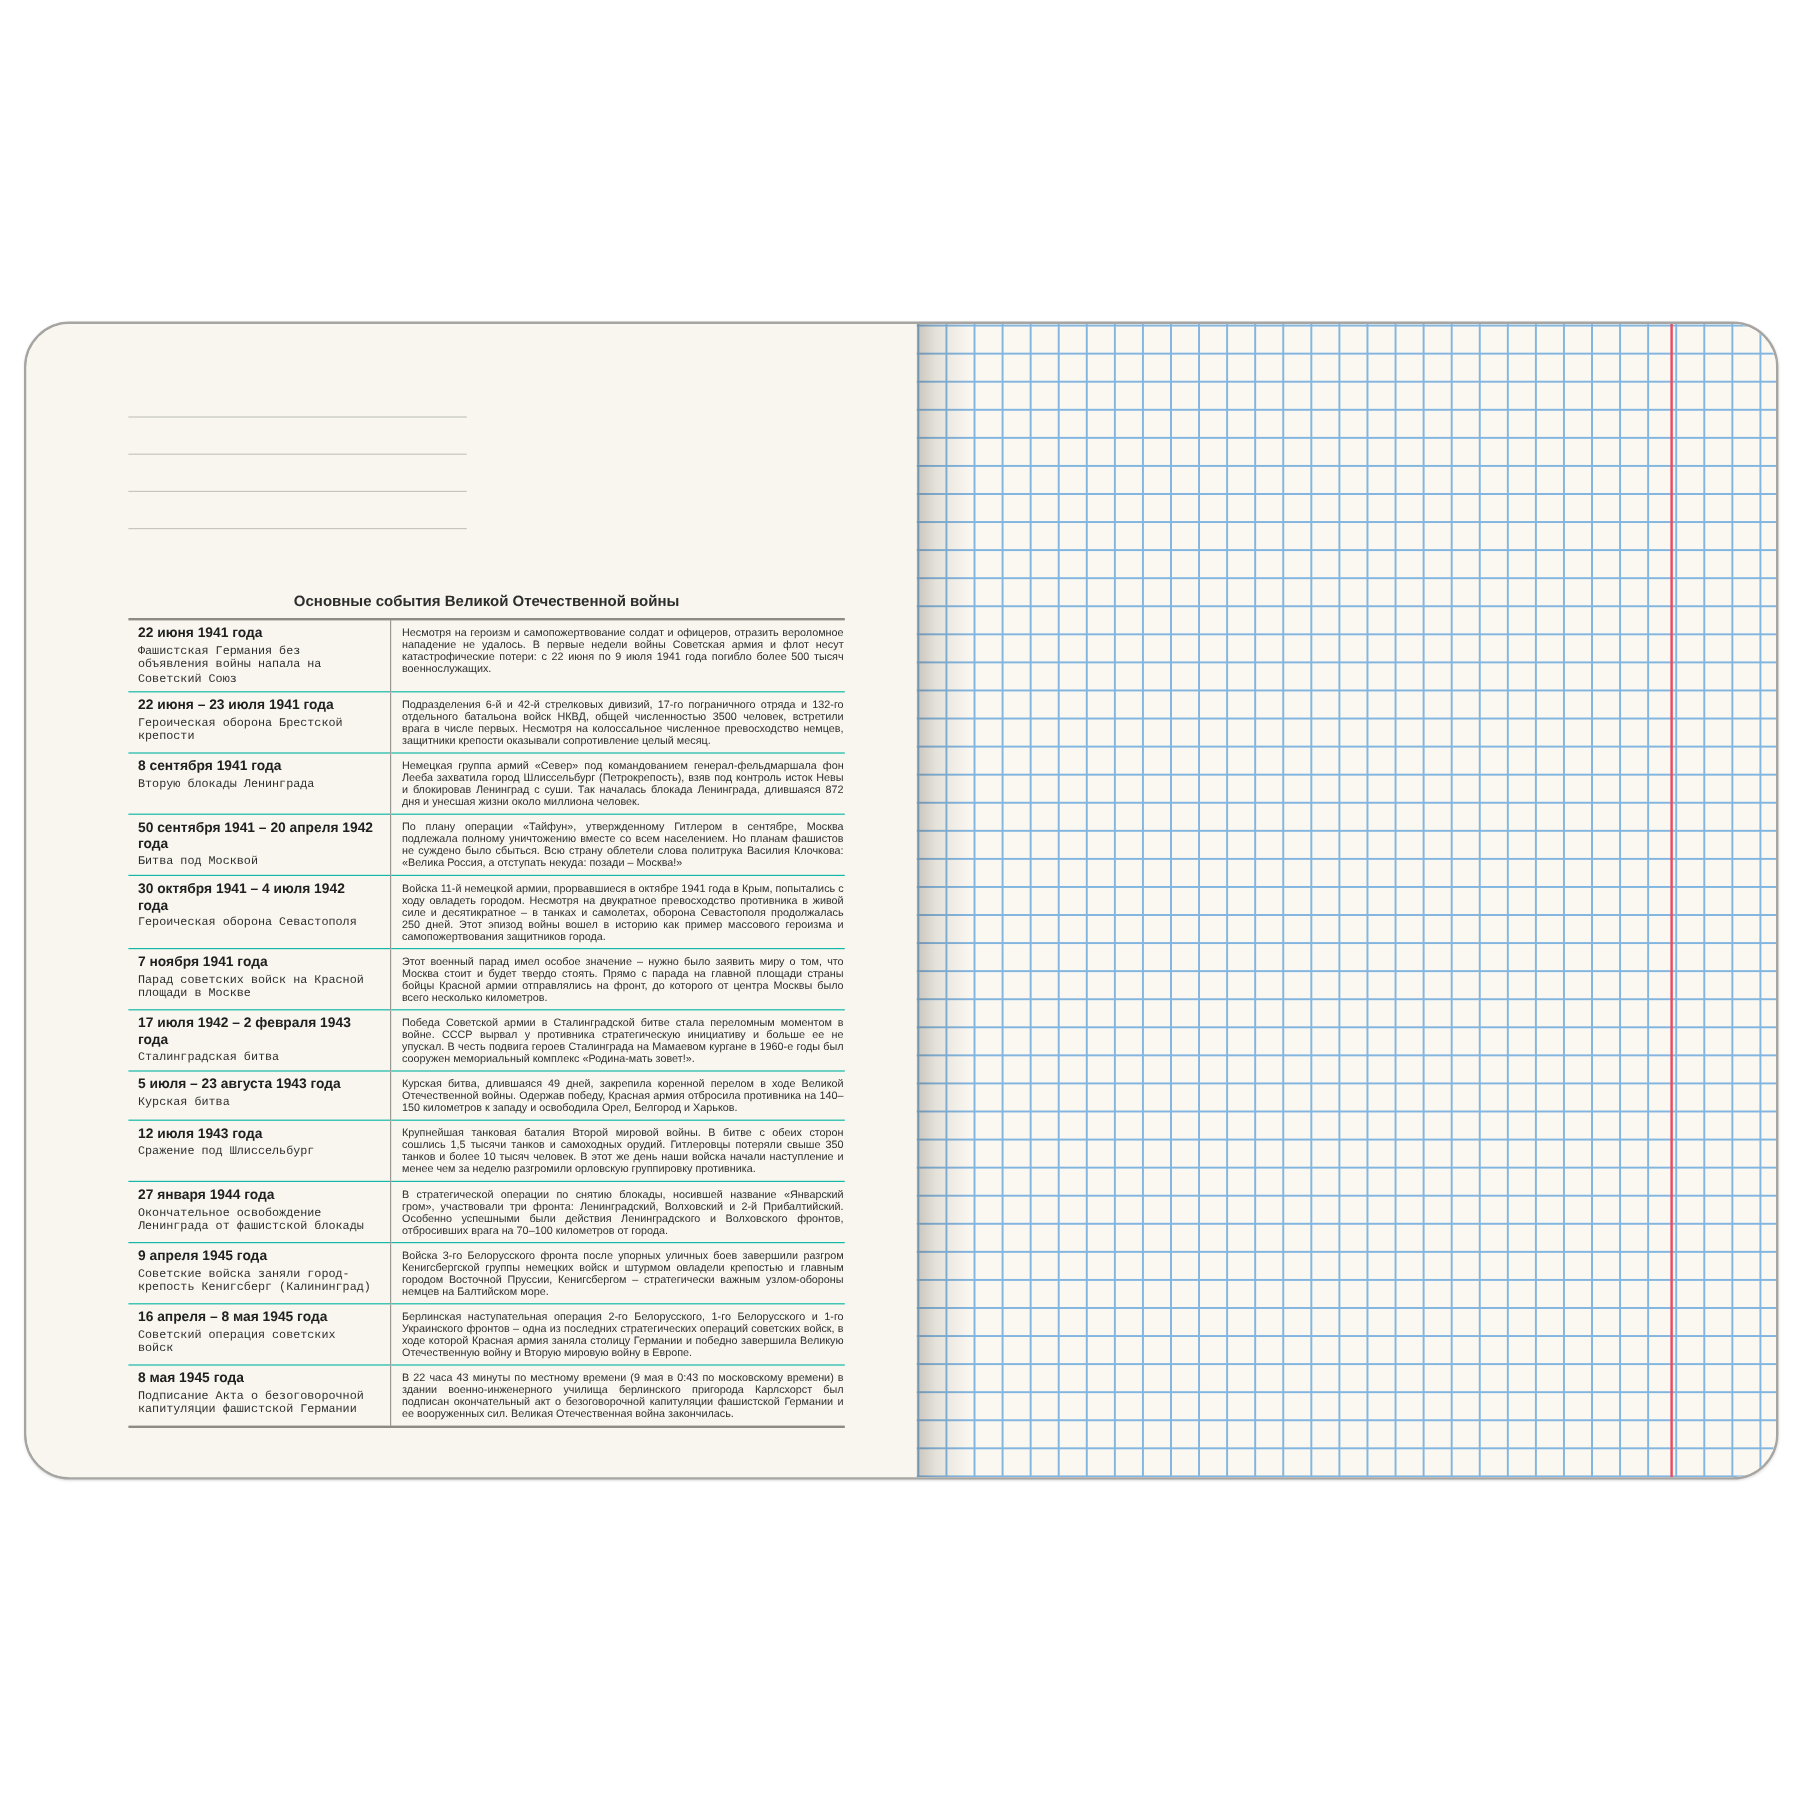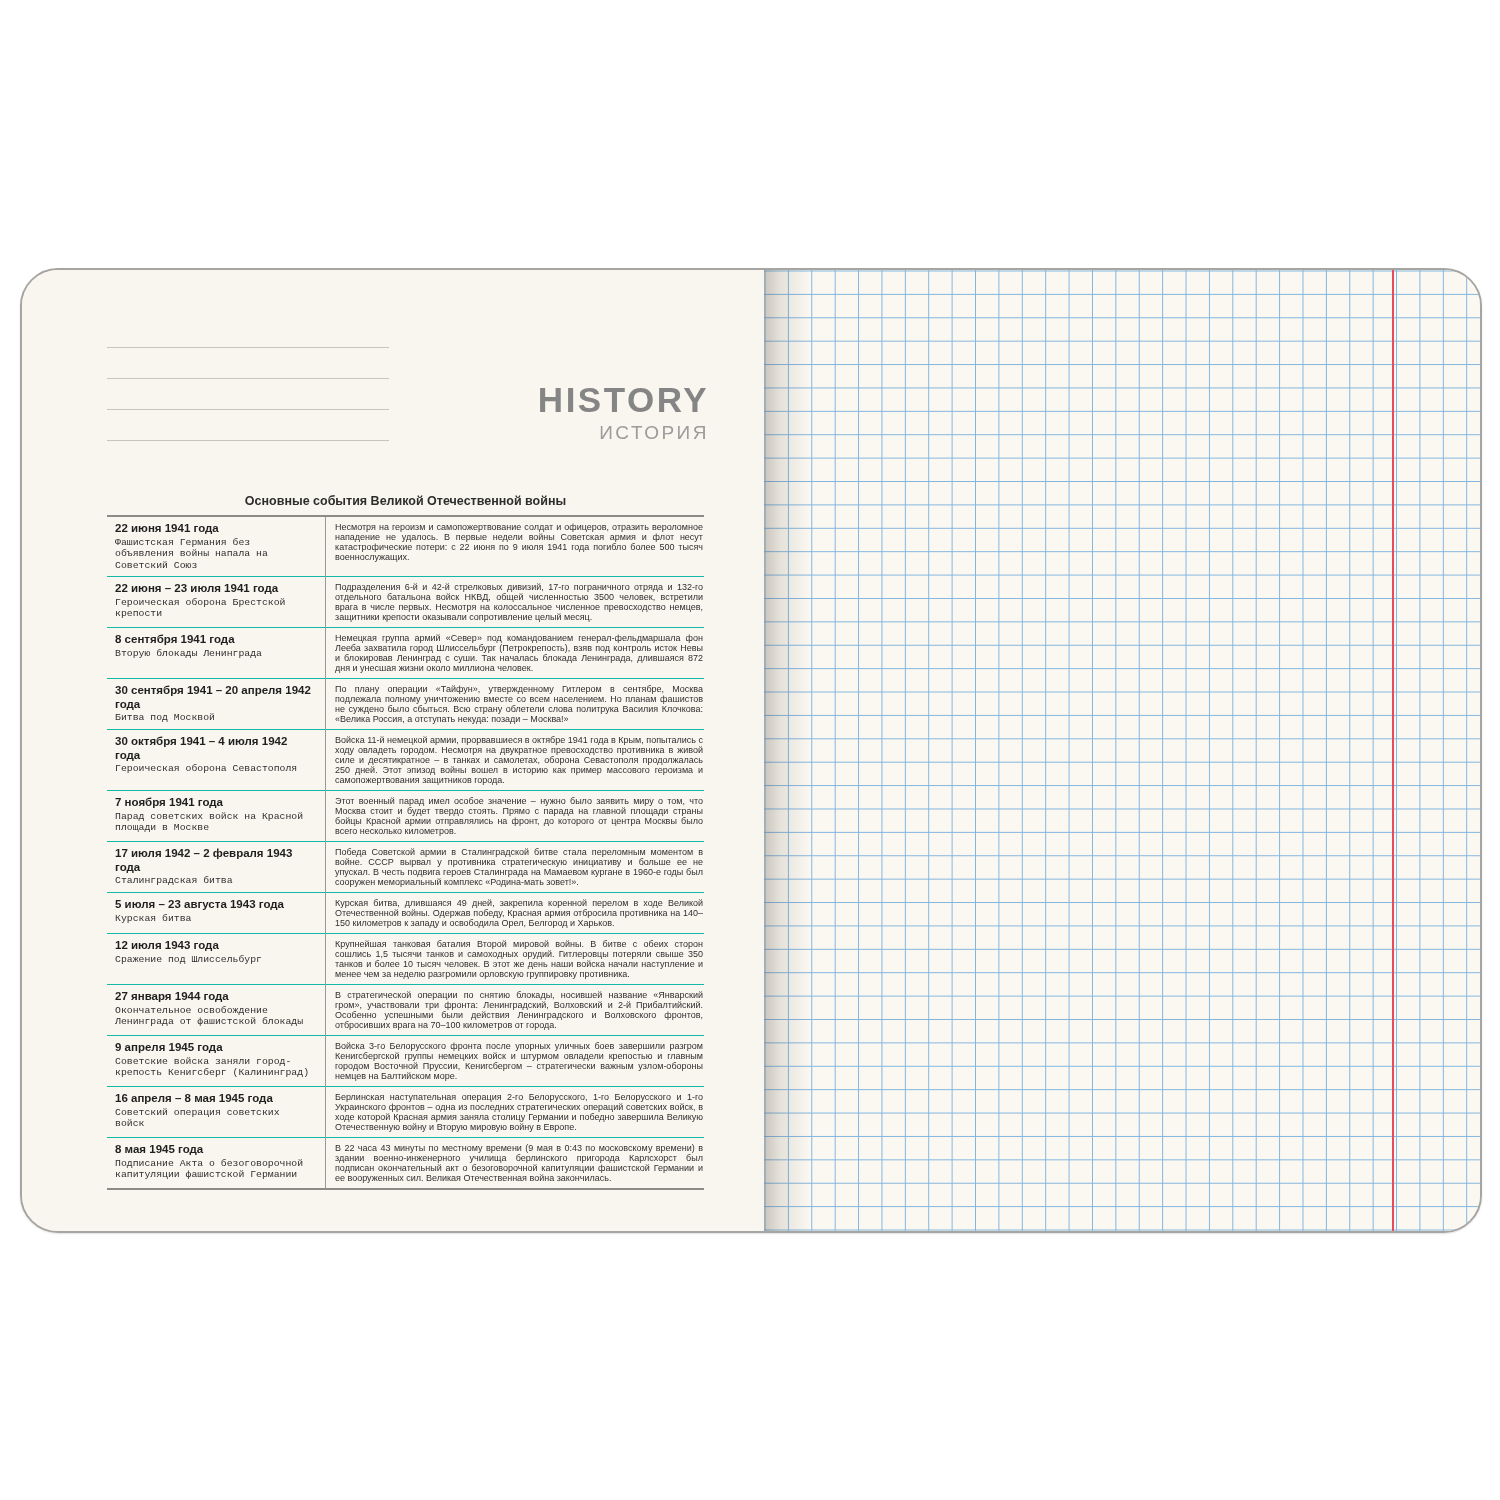--- a/index.html
+++ b/index.html
@@ -154,24 +154,20 @@
 
 <div class="canvas">
   <div class="spread">
 
     <div class="left-page">
       <div class="write-line wl-0"></div>
       <div class="write-line wl-1"></div>
       <div class="write-line wl-2"></div>
       <div class="write-line wl-3"></div>
 
-      <div class="title-block">
-        <div class="title-en">HISTORY</div>
-        <div class="title-ru">ИСТОРИЯ</div>
-      </div>
 
       <div class="table-wrap">
         <div class="table-title">Основные события Великой Отечественной войны</div>
         <table class="events">
           <tbody id="events-tbody">
   <tr>
     <td class="date-cell">
       <div class="ev-date">22 июня 1941 года</div>
       <div class="ev-name">Фашистская Германия без объявления войны напала на Советский Союз</div>
     </td>
@@ -189,21 +185,21 @@
   <tr>
     <td class="date-cell">
       <div class="ev-date">8 сентября 1941 года</div>
       <div class="ev-name">Вторую блокады Ленинграда</div>
     </td>
     <td class="desc-cell">Немецкая группа армий «Север» под командованием генерал-фельдмаршала фон Лееба захватила город Шлиссельбург (Петрокрепость), взяв под контроль исток Невы и блокировав Ленинград с суши. Так началась блокада Ленинграда, длившаяся 872 дня и унесшая жизни около миллиона человек.</td>
   </tr>
 
   <tr>
     <td class="date-cell">
-      <div class="ev-date">30 сентября 1941 – 20 апреля 1942 года</div>
+      <div class="ev-date">50 сентября 1941 – 20 апреля 1942 года</div>
       <div class="ev-name">Битва под Москвой</div>
     </td>
     <td class="desc-cell">По плану операции «Тайфун», утвержденному Гитлером в сентябре, Москва подлежала полному уничтожению вместе со всем населением. Но планам фашистов не суждено было сбыться. Всю страну облетели слова политрука Василия Клочкова: «Велика Россия, а отступать некуда: позади – Москва!»</td>
   </tr>
 
   <tr>
     <td class="date-cell">
       <div class="ev-date">30 октября 1941 – 4 июля 1942 года</div>
       <div class="ev-name">Героическая оборона Севастополя</div>
     </td>

